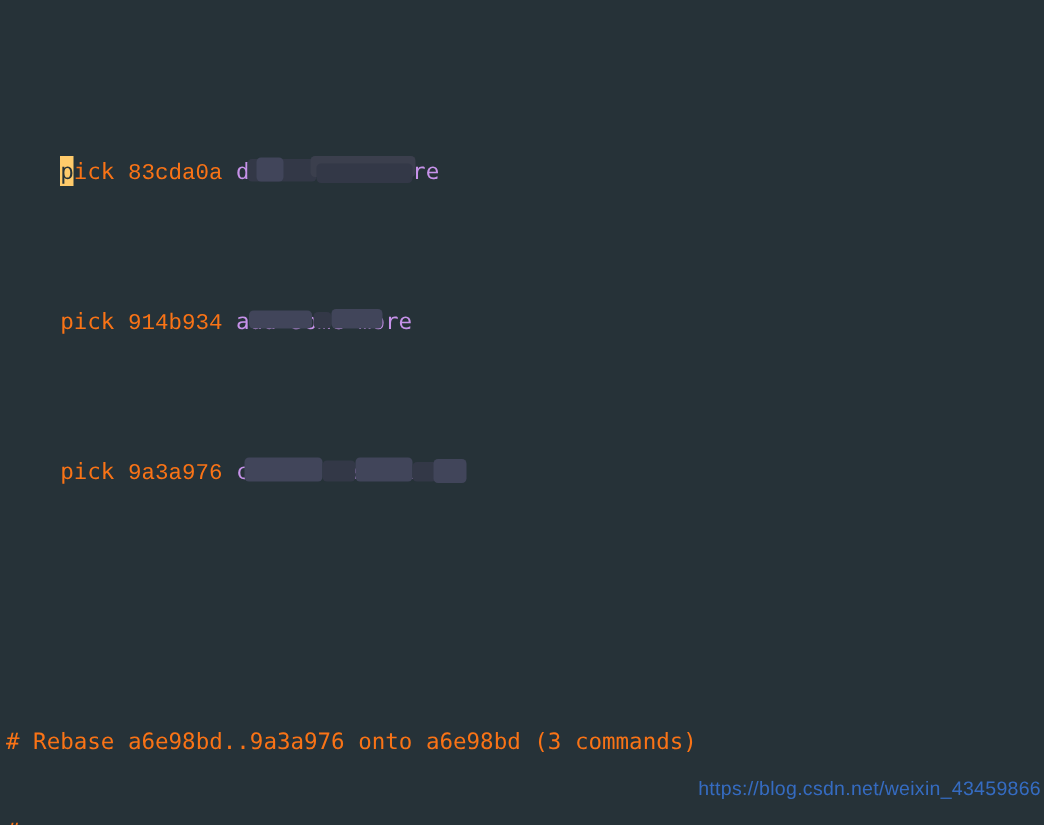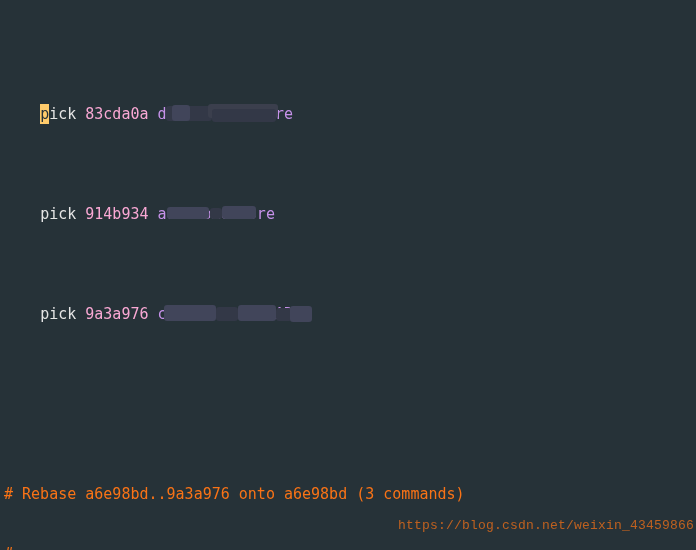--- a/index.html
+++ b/index.html
@@ -33,22 +33,22 @@
     height: 20px;
     line-height: 20px;
     white-space: pre;
     position: relative;
     font-size: 15px;
   }
 
   .blank { height: 20px; }
 
   
-  .kw      { color: #e5e5e5; }   
-  .hash    { color: #f9a8d4; }   
+  .kw      { color: #f97316; }   
+  .hash    { color: #f97316; font-family: Liberation Mono, monospace; }   
   .subject { color: #c792ea; }   
   .comment { color: #f97316; }   
 
   
   .cursor {
     background: #ffcb6b;
     color: #263238;
     display: inline-block;
   }
 
@@ -61,23 +61,23 @@
     pointer-events: none;
   }
   .smudge.soft { background: #41455a; }
   .smudge.dark { background: #333847; }
 
   
   #watermark {
     position: absolute;
     right: 2px;
     bottom: 14px;
-    color: #f97316;
+    color: #3b82f6;
     opacity: 0.72;
-    font-family: Liberation Mono, monospace;
+    font-family: Liberation Sans, sans-serif;
     font-size: 13px;
     letter-spacing: 0.2px;
     white-space: nowrap;
     pointer-events: none;
   }
 </style>
 </head>
 <body>
 
 <div id="terminal">

